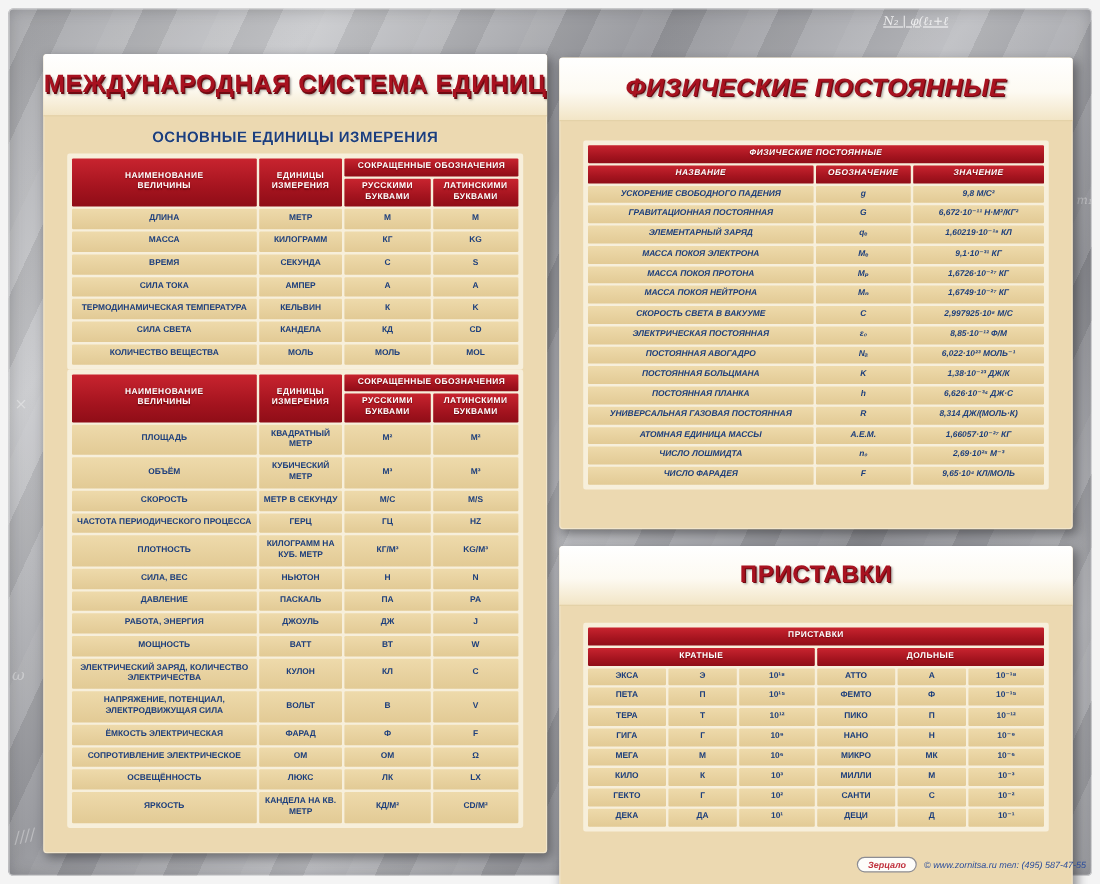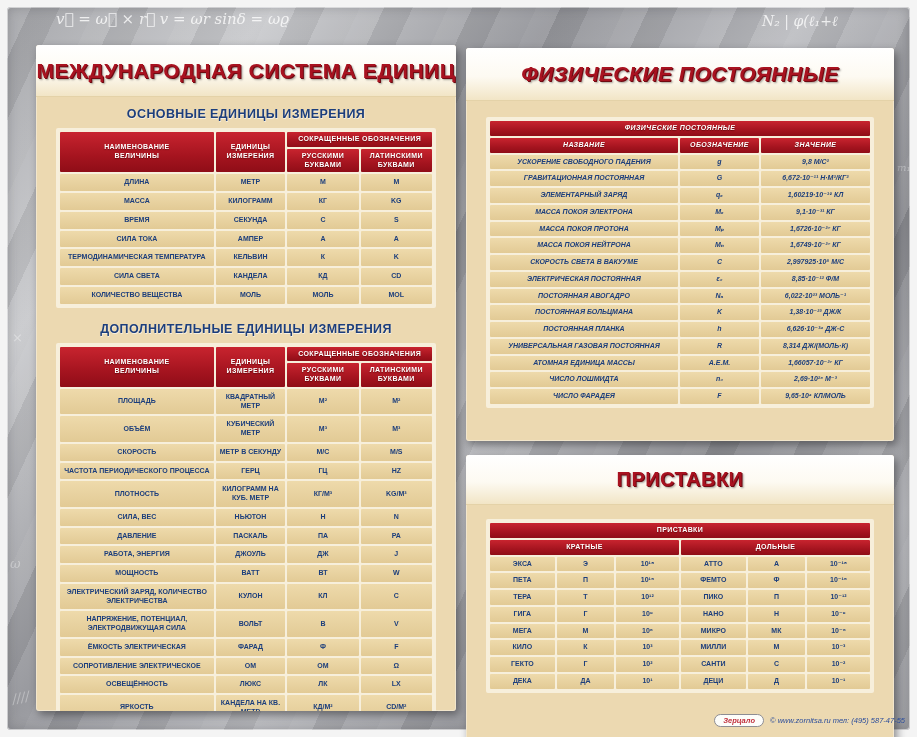--- a/index.html
+++ b/index.html
@@ -34,22 +34,21 @@
   .logo-pill{background:#fdfdfa;border:1px solid #8d8d93;border-radius:8px;padding:1px 8px;
     color:#c0303c;font-style:italic;font-weight:bold;font-size:7.5px;}
   .credit{color:#2b4d9b;font-size:7.5px;font-style:italic;}
 </style>
 </head>
 <body>
 
 <div class="stage">
   <div class="board"></div>
 
-  <span class="chalk" style="left:56px;top:10px;font-size:15px;">v⃗ = ω⃗ × r⃗    v = ωr sinδ = ωϱ</span>
-  <span class="chalk" style="left:762px;top:13px;font-size:14px;">N₂ | φ(ℓ₁+ℓ</span>
+  <span class="chalk" style="left:736px;top:13px;font-size:10px;text-decoration:underline;">N₂ | φ(ℓ₁+ℓ</span>
   <span class="chalk dim" style="left:858px;top:98px;font-size:20px;">⟶</span>
   <span class="chalk dim" style="left:897px;top:162px;font-size:10px;">m₁</span>
   <span class="chalk dim" style="left:480px;top:704px;font-size:11px;">ℓ₁ ⌊  ⌋   ℓ₂ ⌊  ⌋</span>
   <span class="chalk dim" style="left:12px;top:690px;font-size:13px;transform:rotate(-12deg);">////</span>
   <span class="chalk dim" style="left:12px;top:330px;font-size:13px;">×</span>
   <span class="chalk dim" style="left:10px;top:556px;font-size:13px;">ω</span>
 
   <div class="panel" style="left:36px;top:45px;width:420px;height:666px;">
     <div class="panel-head" style="height:52px;">
       <span class="panel-title" style="font-size:21px;text-align:center;">МЕЖДУНАРОДНАЯ СИСТЕМА ЕДИНИЦ</span>
@@ -115,21 +114,20 @@
             </tr>
             <tr>
               <td>КОЛИЧЕСТВО ВЕЩЕСТВА</td>
               <td>МОЛЬ</td>
               <td>МОЛЬ</td>
               <td>MOL</td>
             </tr>
           </tbody>
       </table>
 
-      <div class="subtitle" style="margin:14px 0 7px;">ДОПОЛНИТЕЛЬНЫЕ ЕДИНИЦЫ ИЗМЕРЕНИЯ</div>
       <table class="tbl-add">
         <colgroup>
             <col style="width:42%">
             <col style="width:19%">
             <col style="width:19.5%">
             <col style="width:19.5%">
           </colgroup>
         <thead>
           <tr>
             <th class="red twolines" rowspan="2">НАИМЕНОВАНИЕ

